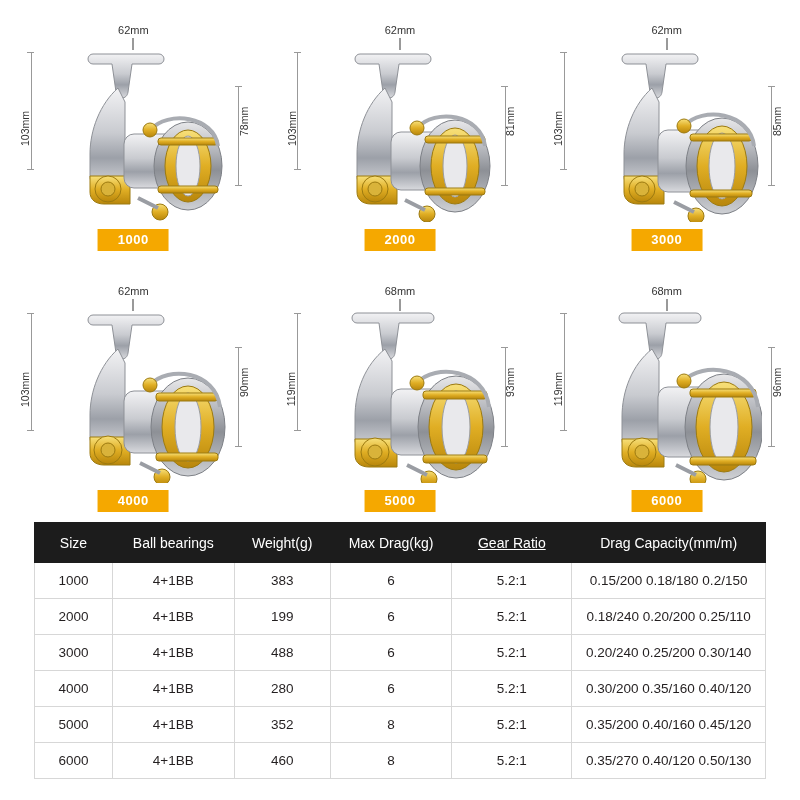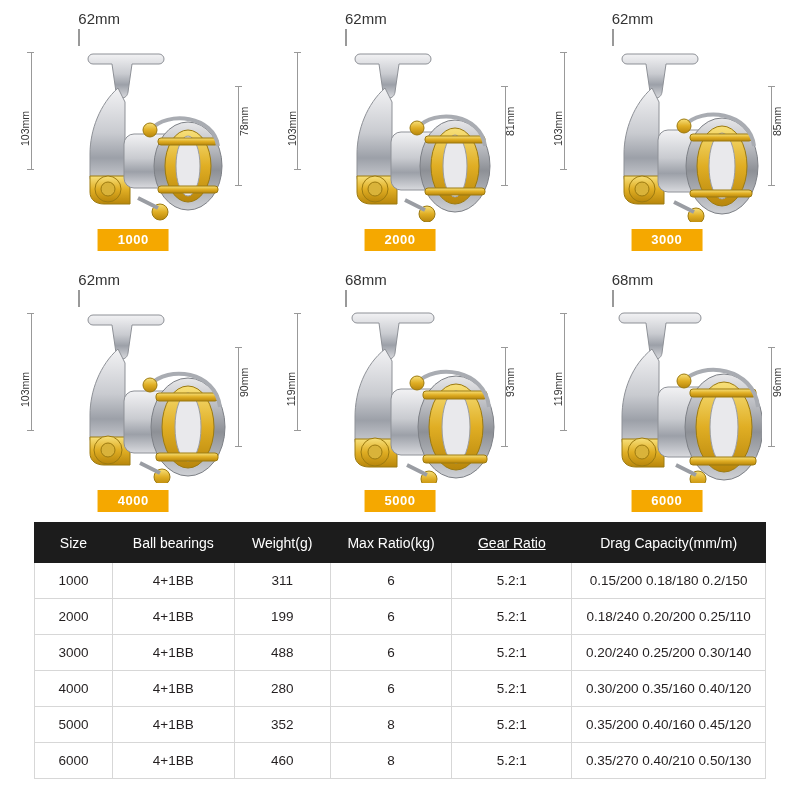--- a/index.html
+++ b/index.html
@@ -18,24 +18,24 @@
     position: absolute; top: 0; left: 0;
     width: 800px; height: 522px;
     display: grid;
     grid-template-columns: repeat(3, 1fr);
     grid-template-rows: repeat(2, 1fr);
   }
   .cell { position: relative; }
 
   
   .dim-top {
-    position: absolute; top: 10px; left: 50%;
+    position: absolute; top: 24px; left: 50%;
     transform: translateX(-50%);
-    width: 110px; text-align: left;
-    font-size: 15px; color: #333;
+    width: 110px; text-align: center;
+    font-size: 11px; color: #333;
   }
   .dim-top .lbl { display:block; margin-bottom: 2px; }
   .dim-top .bar {
     position: relative; height: 7px;
     border-left: 1px solid #999;
     border-right: 1px solid #999;
   }
   .dim-top .bar:before {
     content: ""; position: absolute; top: 50%; left: 0; right: 0;
     border-top: 1px solid #999;
@@ -378,30 +378,30 @@
     </div>
 
   </div>
 
   <table class="table">
     <thead>
       <tr>
         <th class="c-size">Size</th>
         <th class="c-bb">Ball bearings</th>
         <th class="c-wt">Weight(g)</th>
-        <th class="c-drag">Max Ratio(kg)</th>
+        <th class="c-drag">Max Drag(kg)</th>
         <th class="c-gr">Gear Ratio</th>
         <th class="c-lc">Drag Capacity(mm/m)</th>
       </tr>
     </thead>
     <tbody>
       <tr>
         <td>1000</td>
         <td>4+1BB</td>
-        <td>311</td>
+        <td>383</td>
         <td>6</td>
         <td>5.2:1</td>
         <td>0.15/200 0.18/180 0.2/150</td>
       </tr>
       <tr>
         <td>2000</td>
         <td>4+1BB</td>
         <td>199</td>
         <td>6</td>
         <td>5.2:1</td>
@@ -430,18 +430,18 @@
         <td>8</td>
         <td>5.2:1</td>
         <td>0.35/200 0.40/160 0.45/120</td>
       </tr>
       <tr>
         <td>6000</td>
         <td>4+1BB</td>
         <td>460</td>
         <td>8</td>
         <td>5.2:1</td>
-        <td>0.35/270 0.40/210 0.50/130</td>
+        <td>0.35/270 0.40/120 0.50/130</td>
       </tr>
     </tbody>
   </table>
 
 </div>
 
 </body></html>

